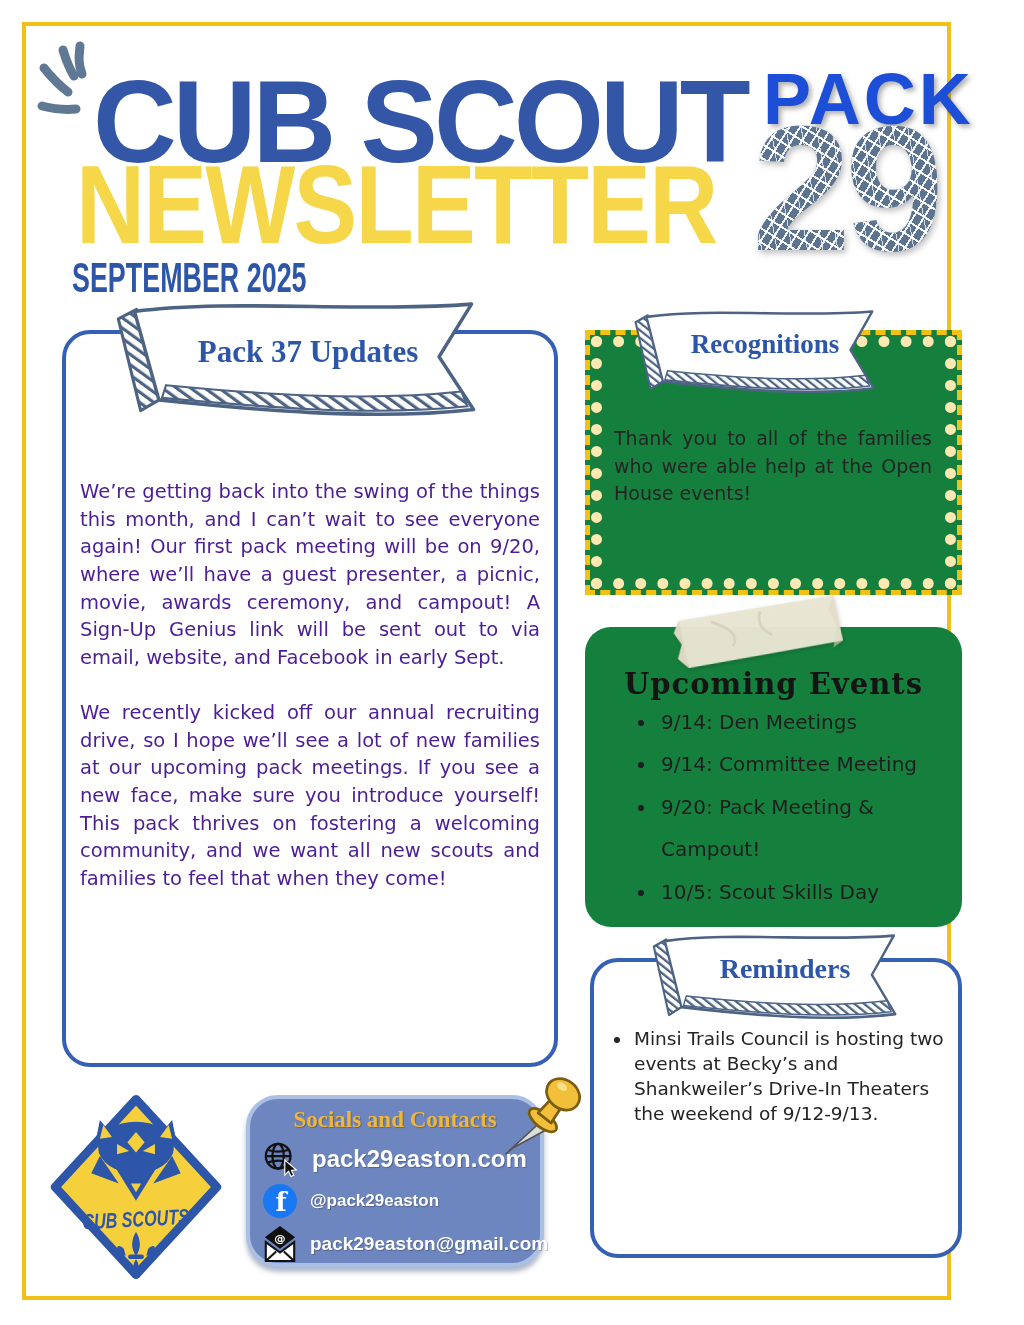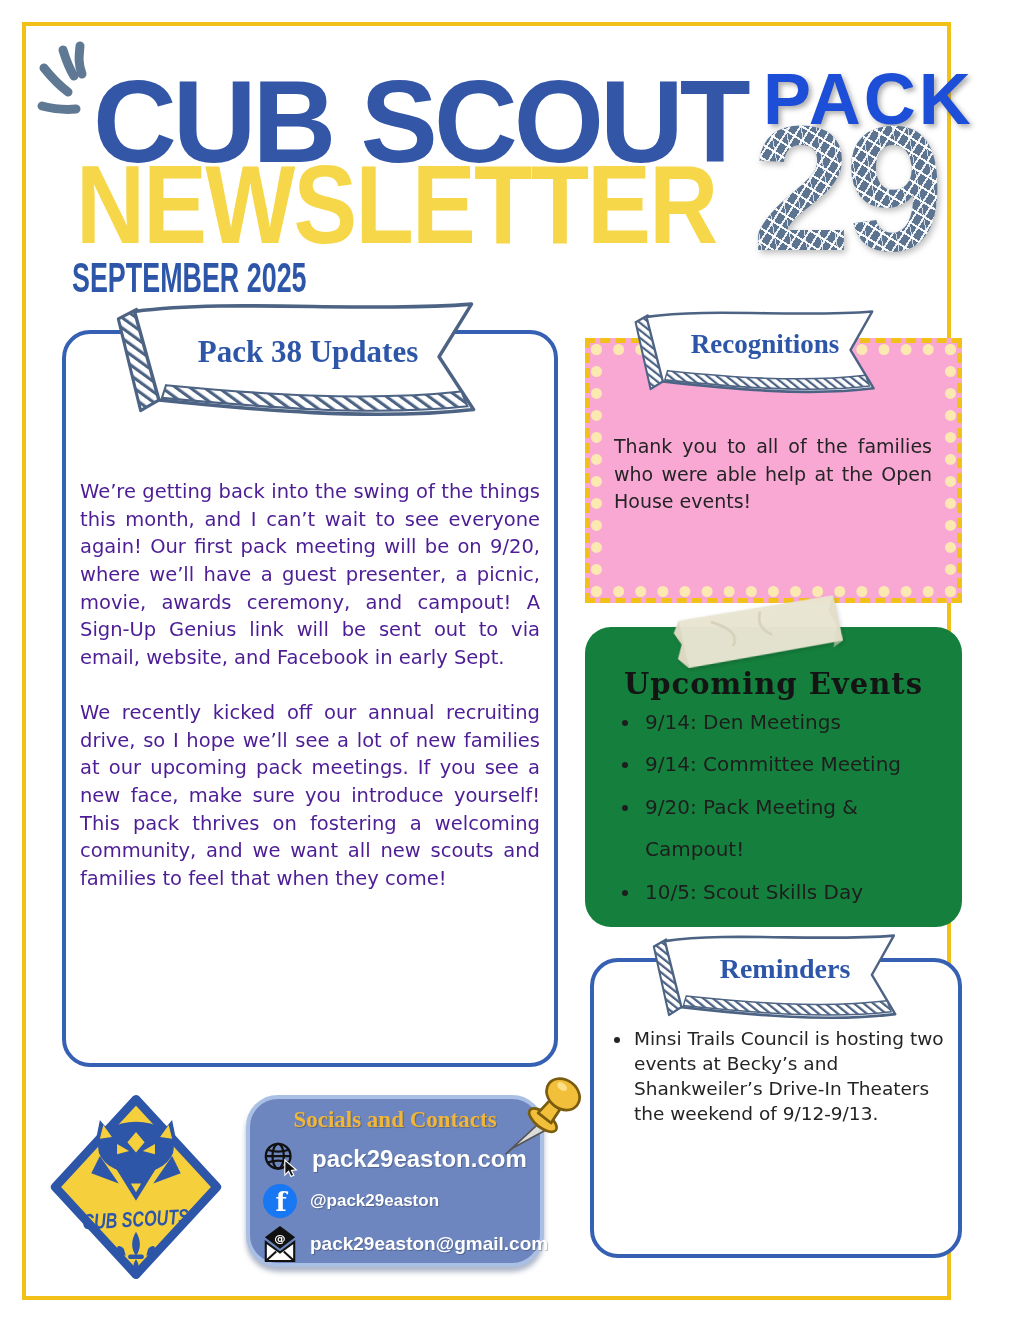--- a/index.html
+++ b/index.html
@@ -46,36 +46,36 @@
   .banner-remind .banner-text{font-size:28px;}
 
   
   .updates-card{position:absolute;left:62px;top:330px;width:496px;height:737px;box-sizing:border-box;
         border:4px solid #3560b4;border-radius:28px;background:#fff;}
   .updates-body{position:absolute;left:80px;top:478px;width:460px;font-size:19.5px;line-height:1.42;
         text-align:justify;color:#4c1d95;}
   .updates-body p{margin:0 0 27px 0;}
 
   
-  .recog-card{position:absolute;left:585px;top:338px;width:377px;height:265px;box-sizing:border-box;
-        border:5px dashed #f2c118;background:#f9a8d4;}
+  .recog-card{position:absolute;left:585px;top:330px;width:377px;height:265px;box-sizing:border-box;
+        border:5px dashed #f2c118;background:#15803d;}
   .recog-dots{position:absolute;inset:1px;border:11px dotted #fce9b2;pointer-events:none;}
   .recog-body{position:absolute;left:24px;top:90px;width:318px;font-size:19px;line-height:1.45;
         text-align:justify;color:#242424;}
 
   
   .events-card{position:absolute;left:585px;top:627px;width:377px;height:300px;
         background:#15803d;border-radius:26px;}
   .tape{position:absolute;left:672px;top:600px;width:170px;height:66px;transform:rotate(-5deg);
         filter:drop-shadow(1px 2px 2px rgba(0,0,0,.18));}
   .events-title{position:absolute;left:0;top:40px;width:100%;text-align:center;
         font-family:"DejaVu Serif",serif;font-weight:700;font-size:29px;letter-spacing:1px;color:#141414;}
   .events-list{position:absolute;left:30px;top:74px;width:300px;margin:0;padding:0 0 0 26px;
         font-size:20px;line-height:2.12;color:#1d1d1d;}
-  .events-list li{padding-left:4px;}
+  .events-list li{padding-left:4px;margin-left:16px;}
 
   
   .remind-card{position:absolute;left:590px;top:958px;width:372px;height:300px;box-sizing:border-box;
         border:4px solid #3560b4;border-radius:28px;background:#fff;}
   .remind-list{position:absolute;left:16px;top:64px;width:330px;margin:0;padding:0 0 0 22px;
         font-size:18.5px;line-height:1.36;color:#242424;}
   .remind-list li{padding-left:2px;}
 
   
   .logo{position:absolute;left:50px;top:1094px;width:172px;height:186px;}
@@ -129,21 +129,21 @@
   <div class="title2">NEWSLETTER</div>
   <div class="issue-date">SEPTEMBER 2025</div>
   <div class="pack-label">PACK</div>
   <div class="pack-num">29</div>
 
   <div class="updates-card"></div>
   <div class="banner banner-updates">
     <svg viewBox="0 0 400 112" preserveAspectRatio="none">
       <use href="#ribbon-shape"></use>
     </svg>
-    <div class="banner-text">Pack 38 Updates</div>
+    <div class="banner-text">Pack 37 Updates</div>
   </div>
   <div class="updates-body">
     <p>We’re getting back into the swing of the things this month, and I can’t wait to see everyone again! Our first pack meeting will be on 9/20, where we’ll have a guest presenter, a picnic, movie, awards ceremony, and campout! A Sign-Up Genius link will be sent out to via email, website, and Facebook in early Sept.</p>
     <p>We recently kicked off our annual recruiting drive, so I hope we’ll see a lot of new families at our upcoming pack meetings. If you see a new face, make sure you introduce yourself! This pack thrives on fostering a welcoming community, and we want all new scouts and families to feel that when they come!</p>
   </div>
 
   <div class="recog-card">
     <div class="recog-dots"></div>
     <div class="recog-body">Thank you to all of the families who were able help at the Open House events!</div>
   </div>

